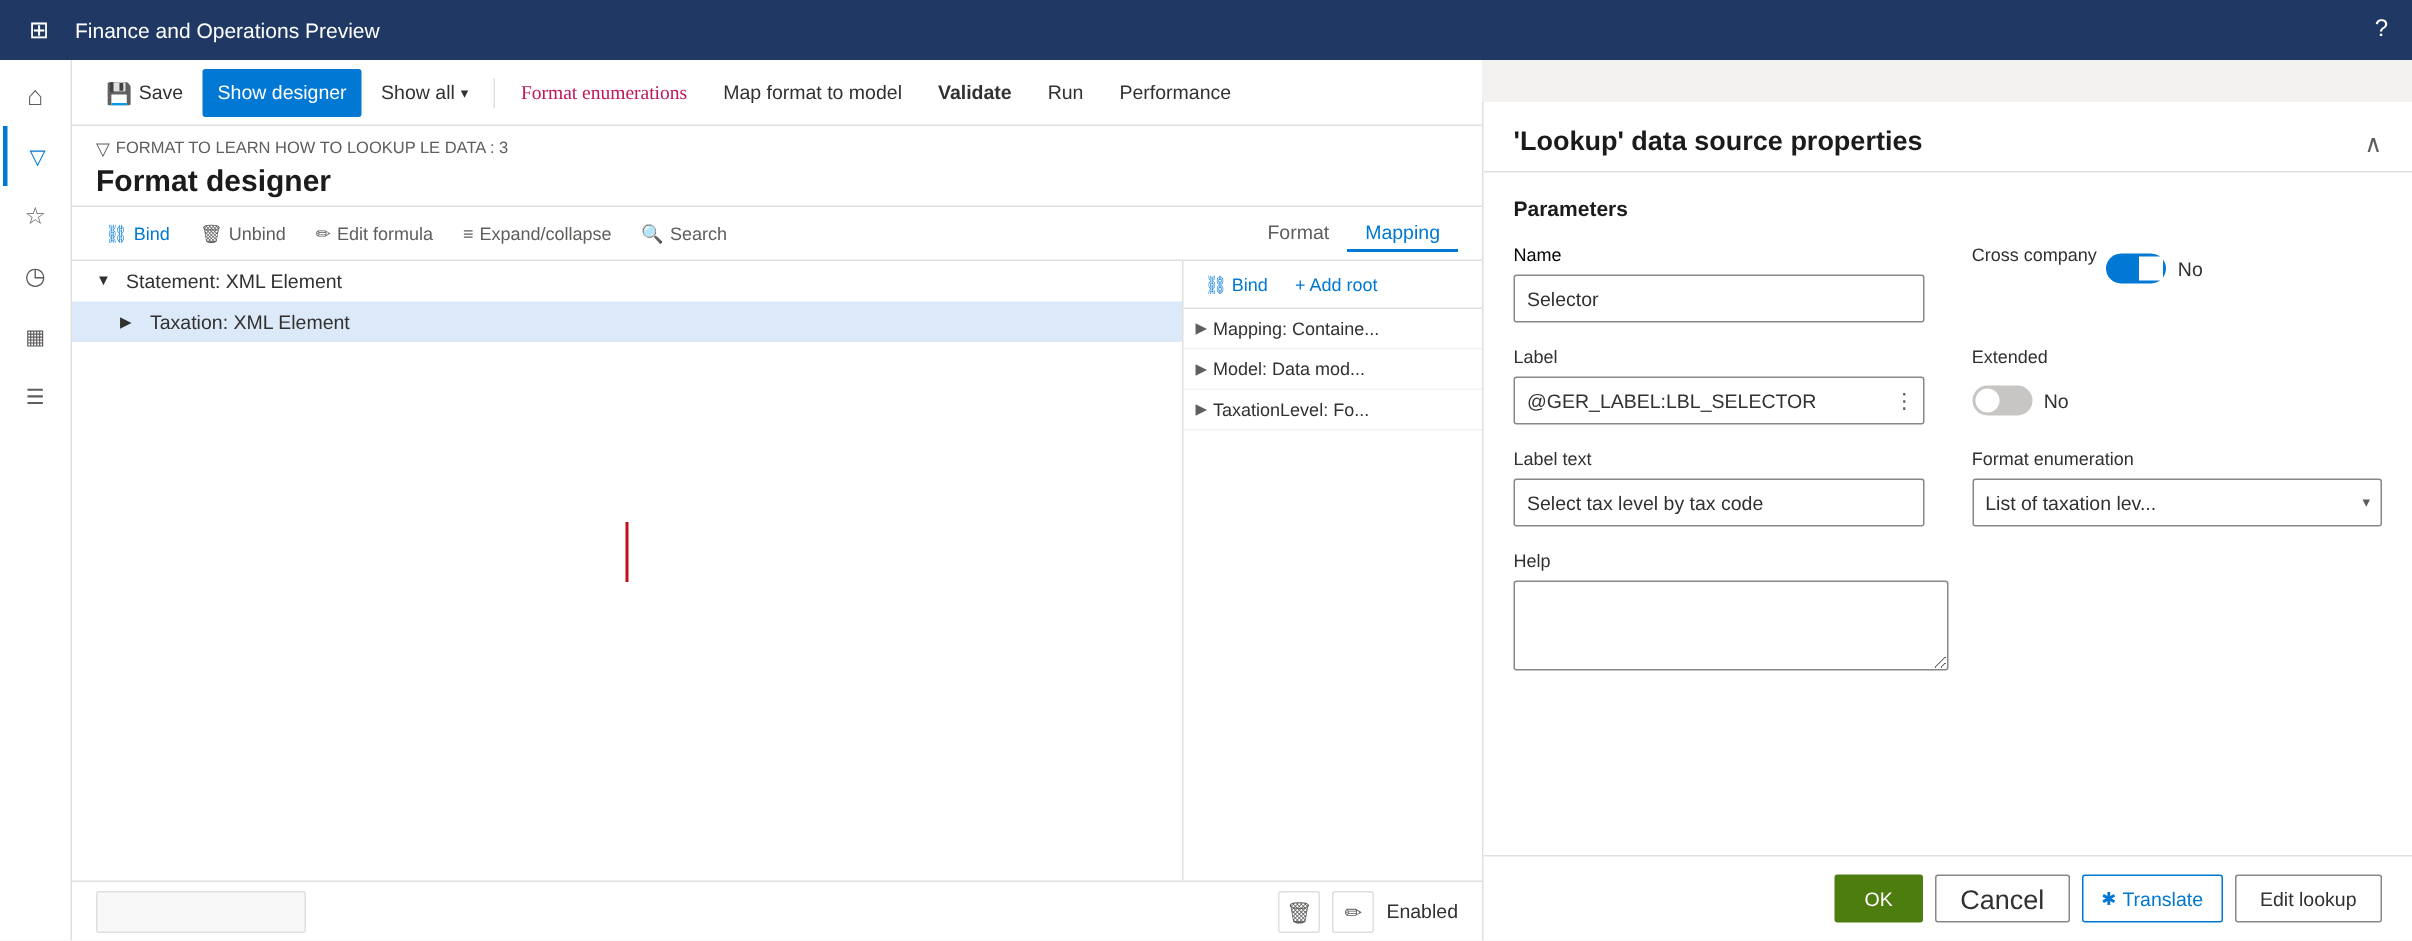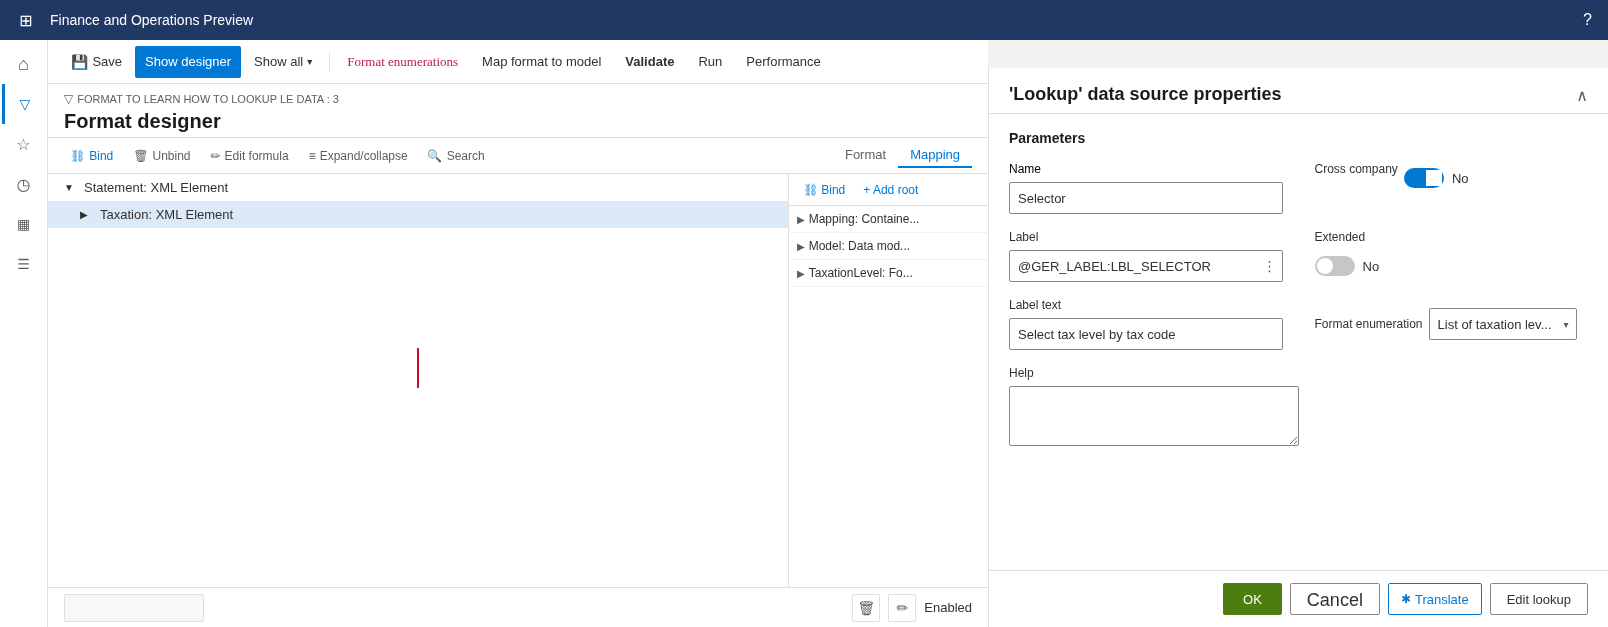--- a/index.html
+++ b/index.html
@@ -215,21 +215,21 @@
             </label>
             <span style="font-size:13px; color:#323130;">No</span>
           </div>
         </div>
 
         <div style="display:flex; flex-direction:column; gap:6px;">
           <label style="font-size:12px; color:#323130;">Label text</label>
           <input type="text" style="border: 1px solid rgb(138, 136, 134); border-radius: 2px; padding: 5px 8px; font-size: 13px; color: rgb(50, 49, 48); background: rgb(255, 255, 255); outline: none; height: 32px;" value="Select tax level by tax code">
         </div>
 
-        <div style="display:flex; flex-direction:row; gap:6px;align-items:center;">
+        <div style="display:flex; flex-direction:column; gap:6px;">
           <label style="font-size:12px; color:#323130;">Format enumeration</label>
           <div style="position:relative;">
             <select style="width:100%; border:1px solid #8a8886; border-radius:2px; padding:5px 24px 5px 8px; font-size:13px; color:#323130; background:#fff; outline:none; height:32px; appearance:none; cursor:pointer;">
               <option>List of taxation lev...</option>
               <option>List taxation</option>
             </select>
             <span style="position:absolute; right:8px; top:50%; transform:translateY(-50%); color:#605e5c; pointer-events:none; font-size:10px;">▾</span>
           </div>
         </div>
 

